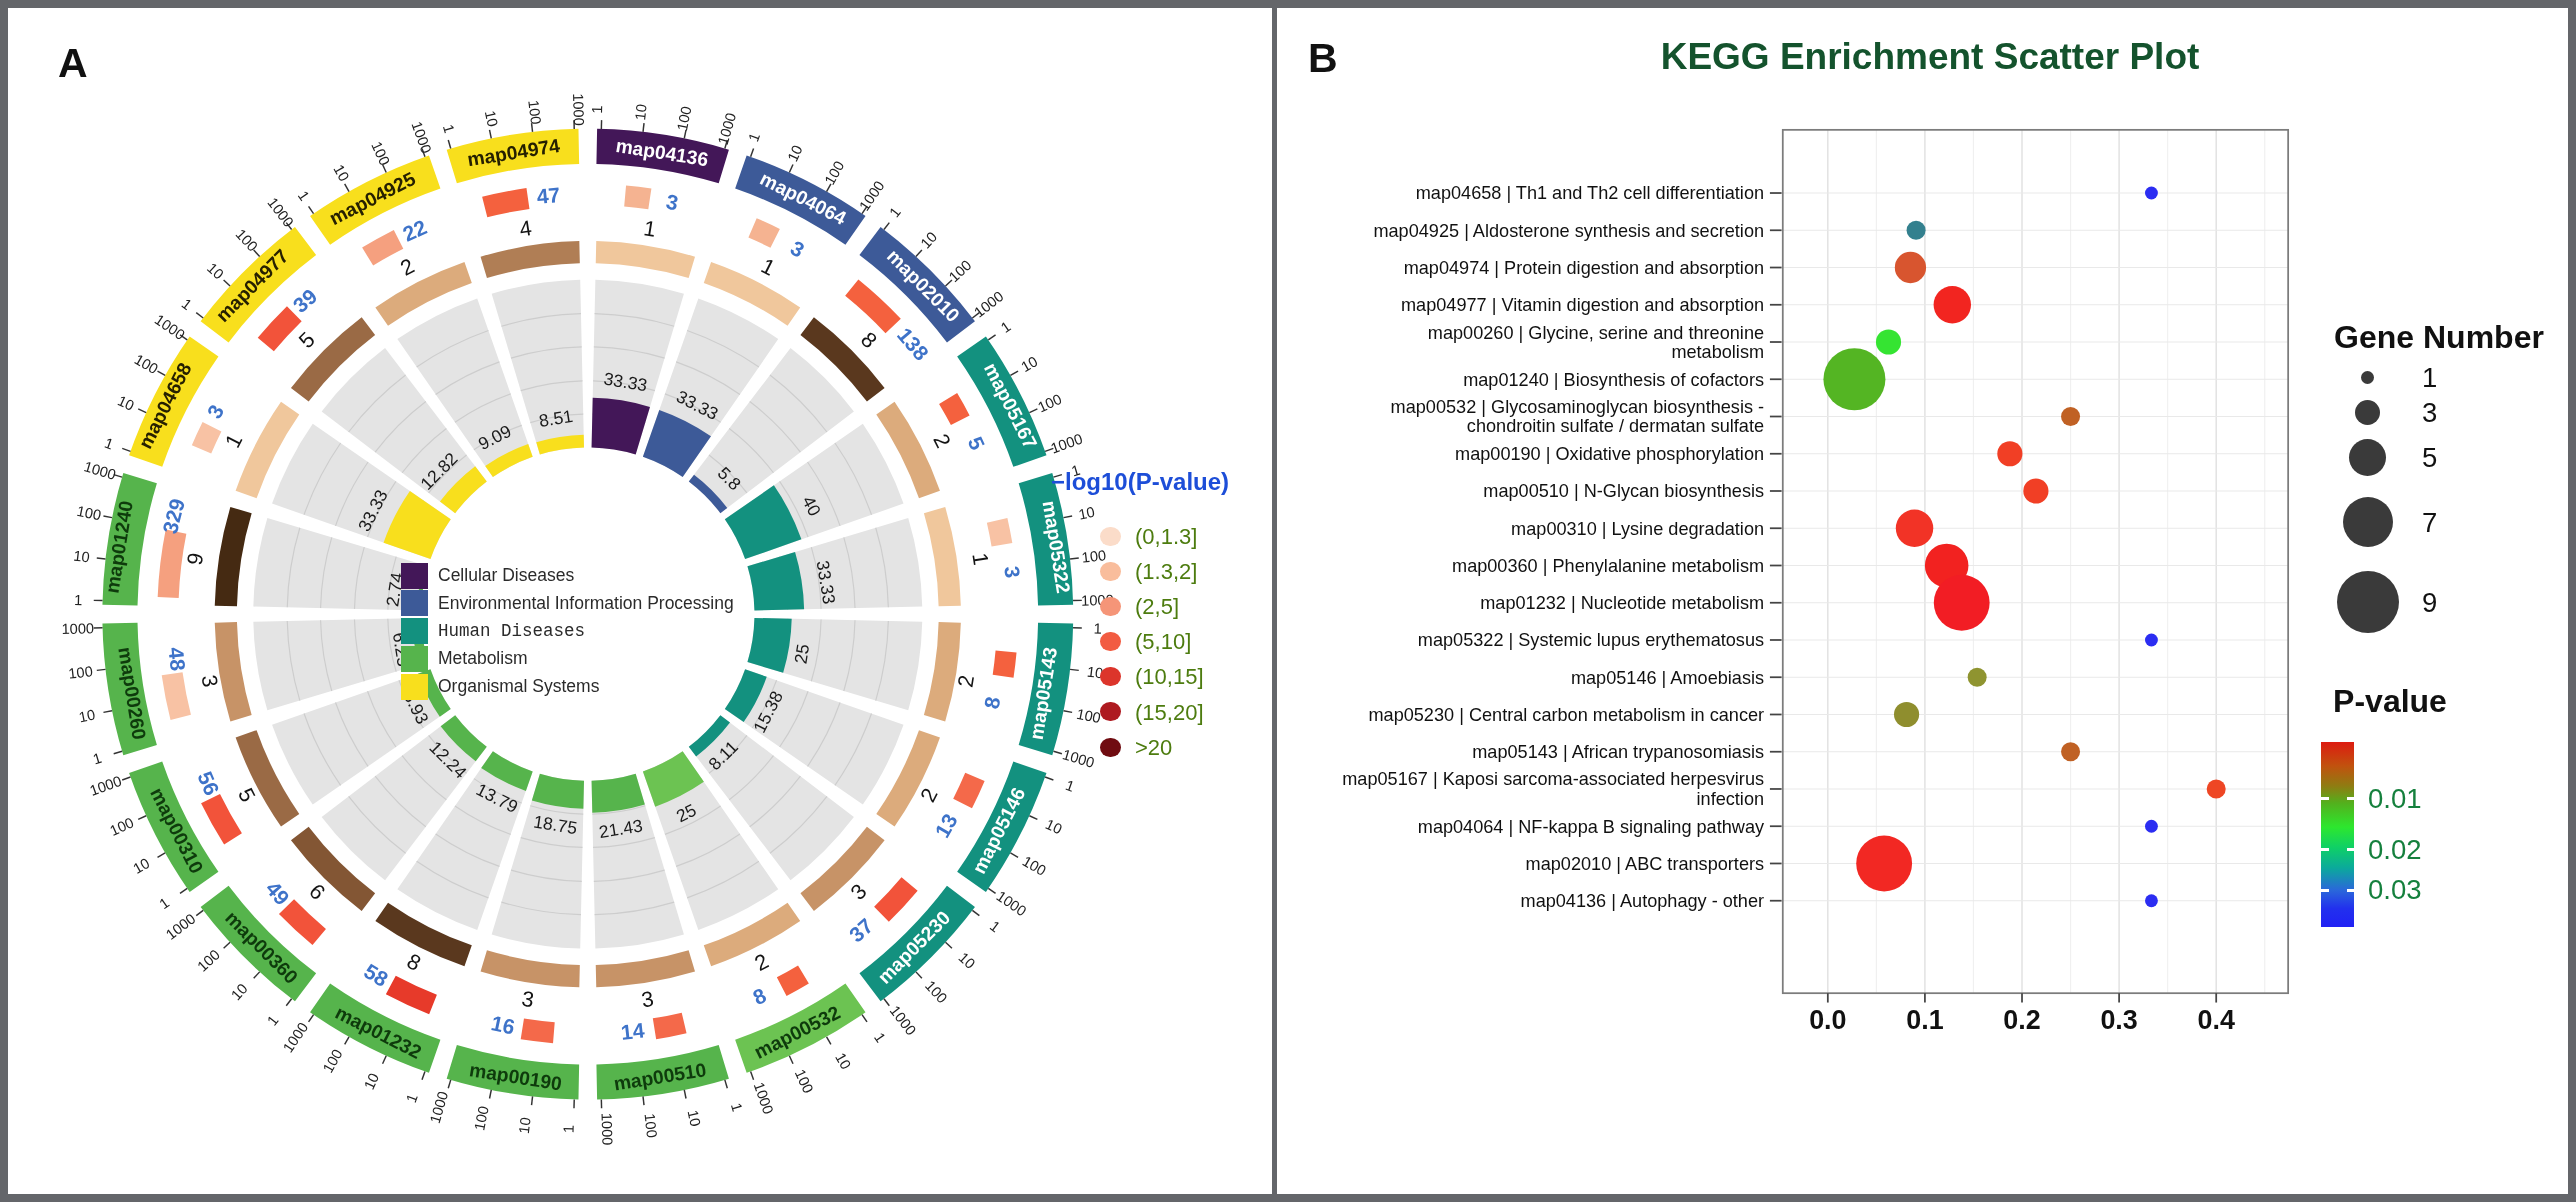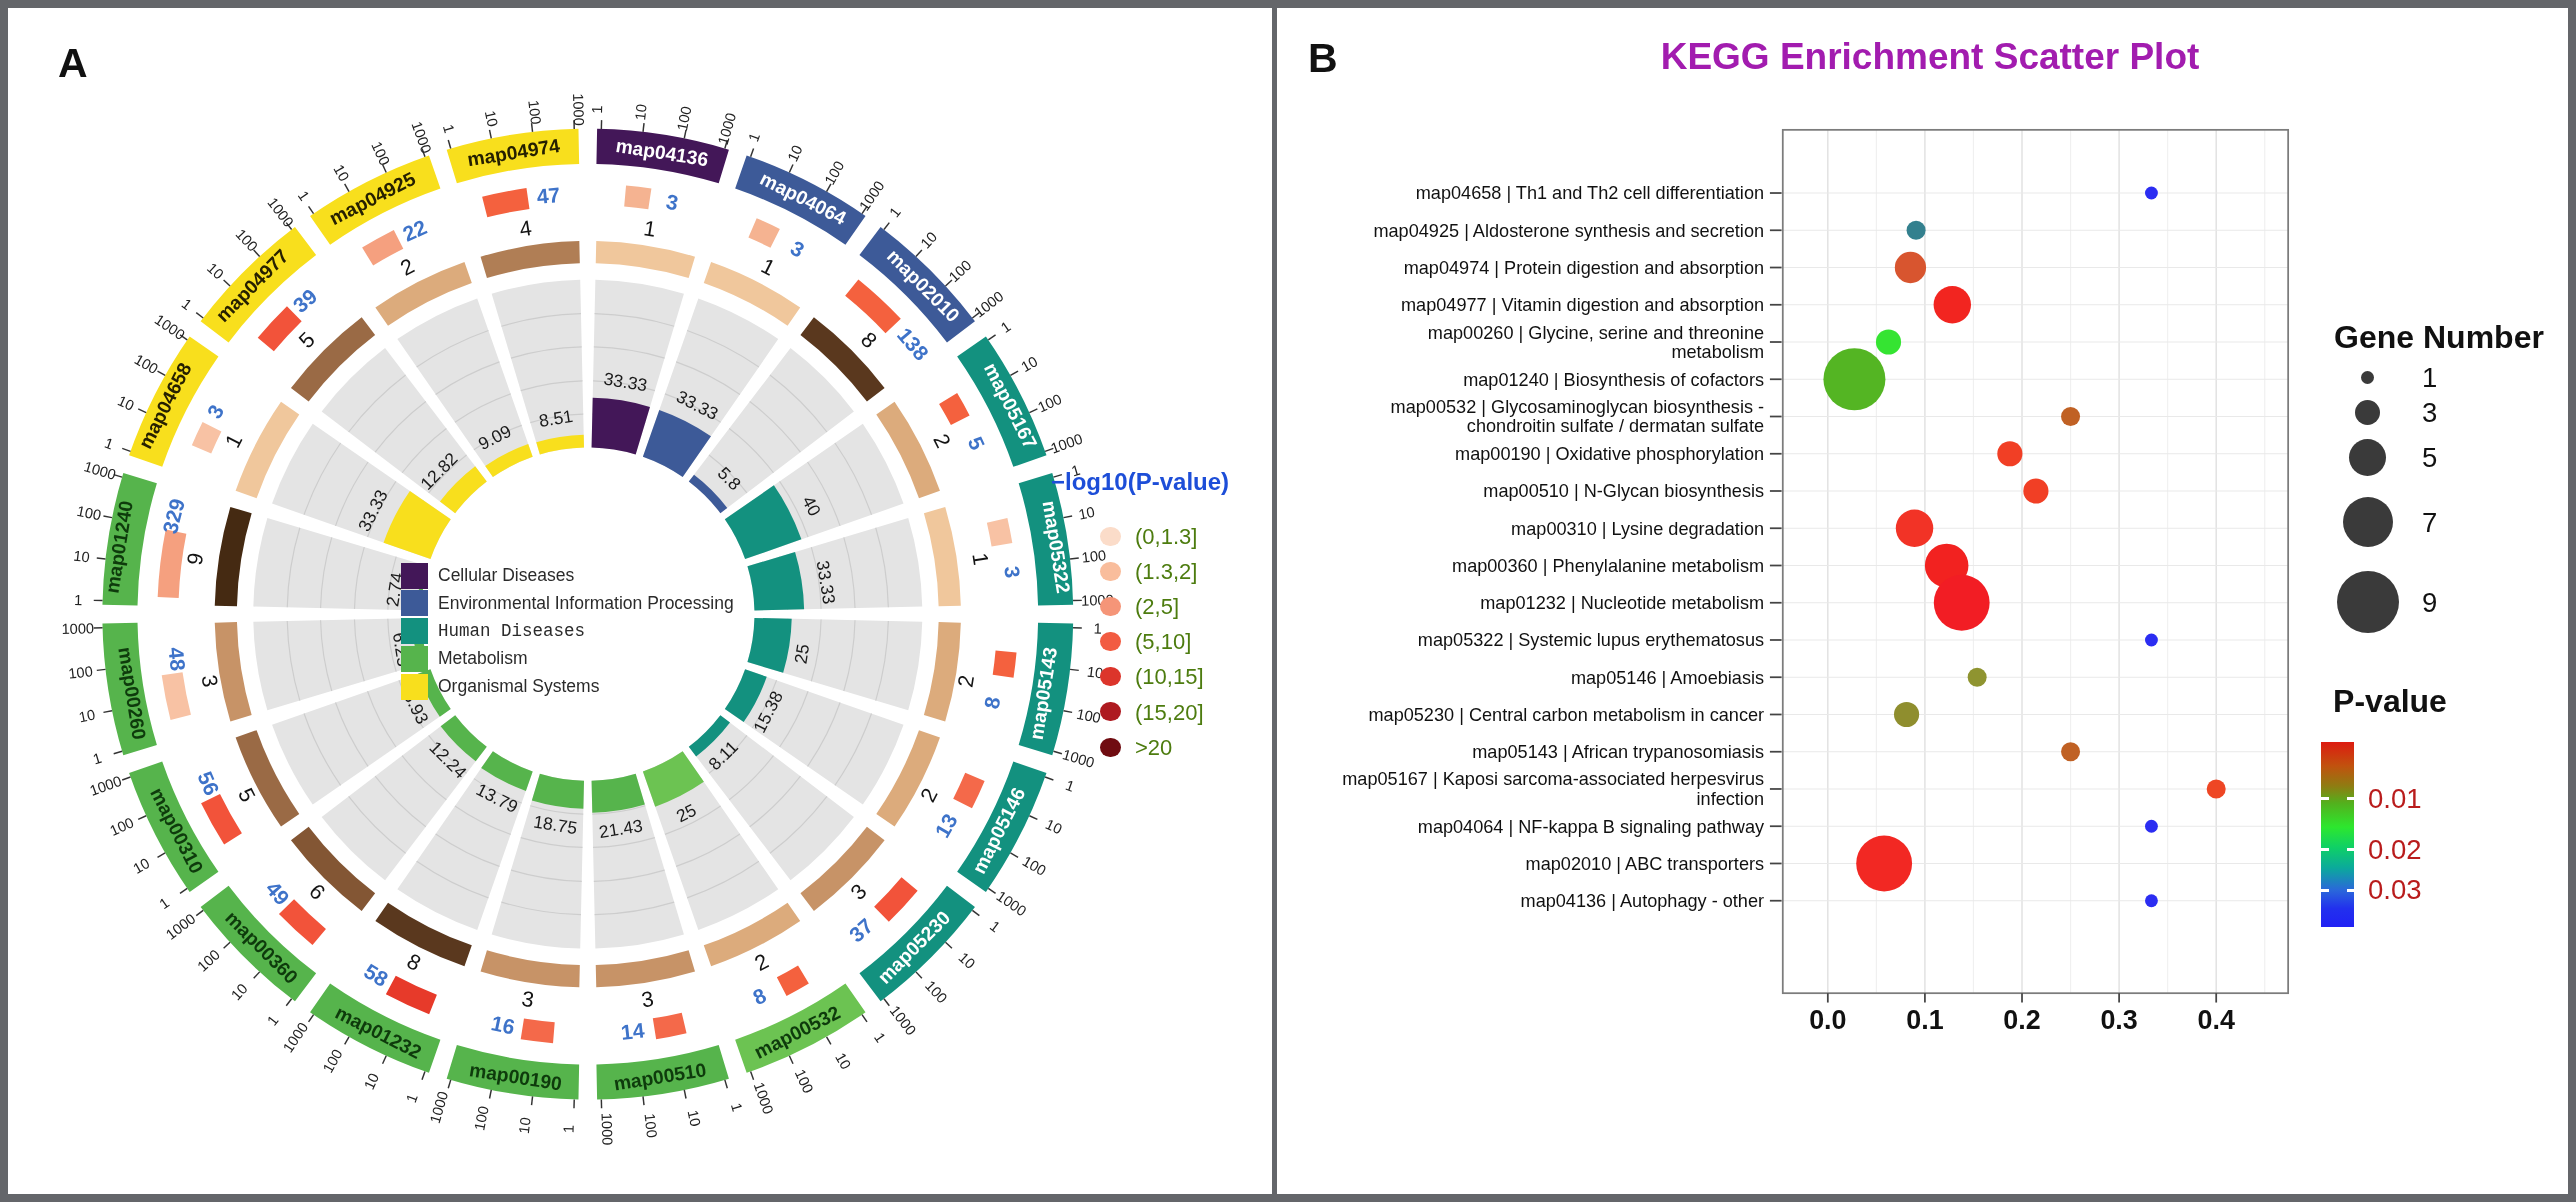--- a/index.html
+++ b/index.html
@@ -4,21 +4,21 @@
 <style>
   html,body{margin:0;padding:0;background:#ffffff;}
   body{font-family:"Liberation Sans","DejaVu Sans",sans-serif;}
   #stage{position:relative;width:2576px;height:1202px;background:#ffffff;overflow:hidden;}
   .frame{position:absolute;inset:0;border:8.2px solid #64666a;pointer-events:none;z-index:50;}
   .divider{position:absolute;left:1272px;top:0;width:4.7px;height:1202px;background:#64666a;z-index:40;}
   .panel-label{position:absolute;font-size:41px;font-weight:700;color:#111;z-index:10;}
   .label-a{left:58px;top:40px;}
   .label-b{left:1308px;top:35px;}
   .b-title{position:absolute;left:1497px;top:36px;width:866px;text-align:center;
-           font-size:37px;font-weight:700;color:#a21caf;}
+           font-size:37px;font-weight:700;color:#14532d;}
   .xlabel{position:absolute;left:1831px;top:1089px;width:409px;text-align:center;
           font-size:33px;font-weight:700;color:#111;}
   svg{position:absolute;left:0;top:0;}
   #circos{left:0;top:0;}
   #scatter{left:1275px;top:0;}
   
   .a-legend-title{position:absolute;left:1051px;top:468px;font-size:24px;font-weight:700;color:#1d4ed8;}
   .a-leg-dot{position:absolute;border-radius:50%;}
   .a-leg-label{position:absolute;font-size:22px;color:#4d7c0f;text-align:right;}
   
@@ -27,21 +27,21 @@
   
   .gene-legend-title{position:absolute;left:2316px;top:319px;width:246px;text-align:center;
                      font-size:32px;font-weight:700;color:#111;}
   .gene-dot{position:absolute;border-radius:50%;background:#3a3a3a;}
   .gene-num{position:absolute;font-size:27.5px;color:#111;}
   .pv-legend-title{position:absolute;left:2314px;top:683px;width:152px;text-align:center;
                    font-size:32px;font-weight:700;color:#111;}
   .pv-gradient{position:absolute;left:2321px;top:742px;width:33px;height:185px;
     background:linear-gradient(to bottom,#dd1b10 0%,#c1520e 13%,#8e7d12 24%,#53b01d 33%,
       #2de72e 46%,#0fd066 57%,#0baa9b 68%,#2a68da 80%,#2230ee 90%,#2121f4 100%);}
-  .pv-tick{position:absolute;font-size:27.5px;color:#b91c1c;}
+  .pv-tick{position:absolute;font-size:27.5px;color:#15803d;}
   .pv-notch{position:absolute;width:7.6px;height:2.9px;background:#ffffff;}
 </style>
 </head>
 <body>
 
 <div id="stage">
   <div class="divider"></div>
 
   <div class="panel-label label-a">A</div>
   <div class="panel-label label-b">B</div>

